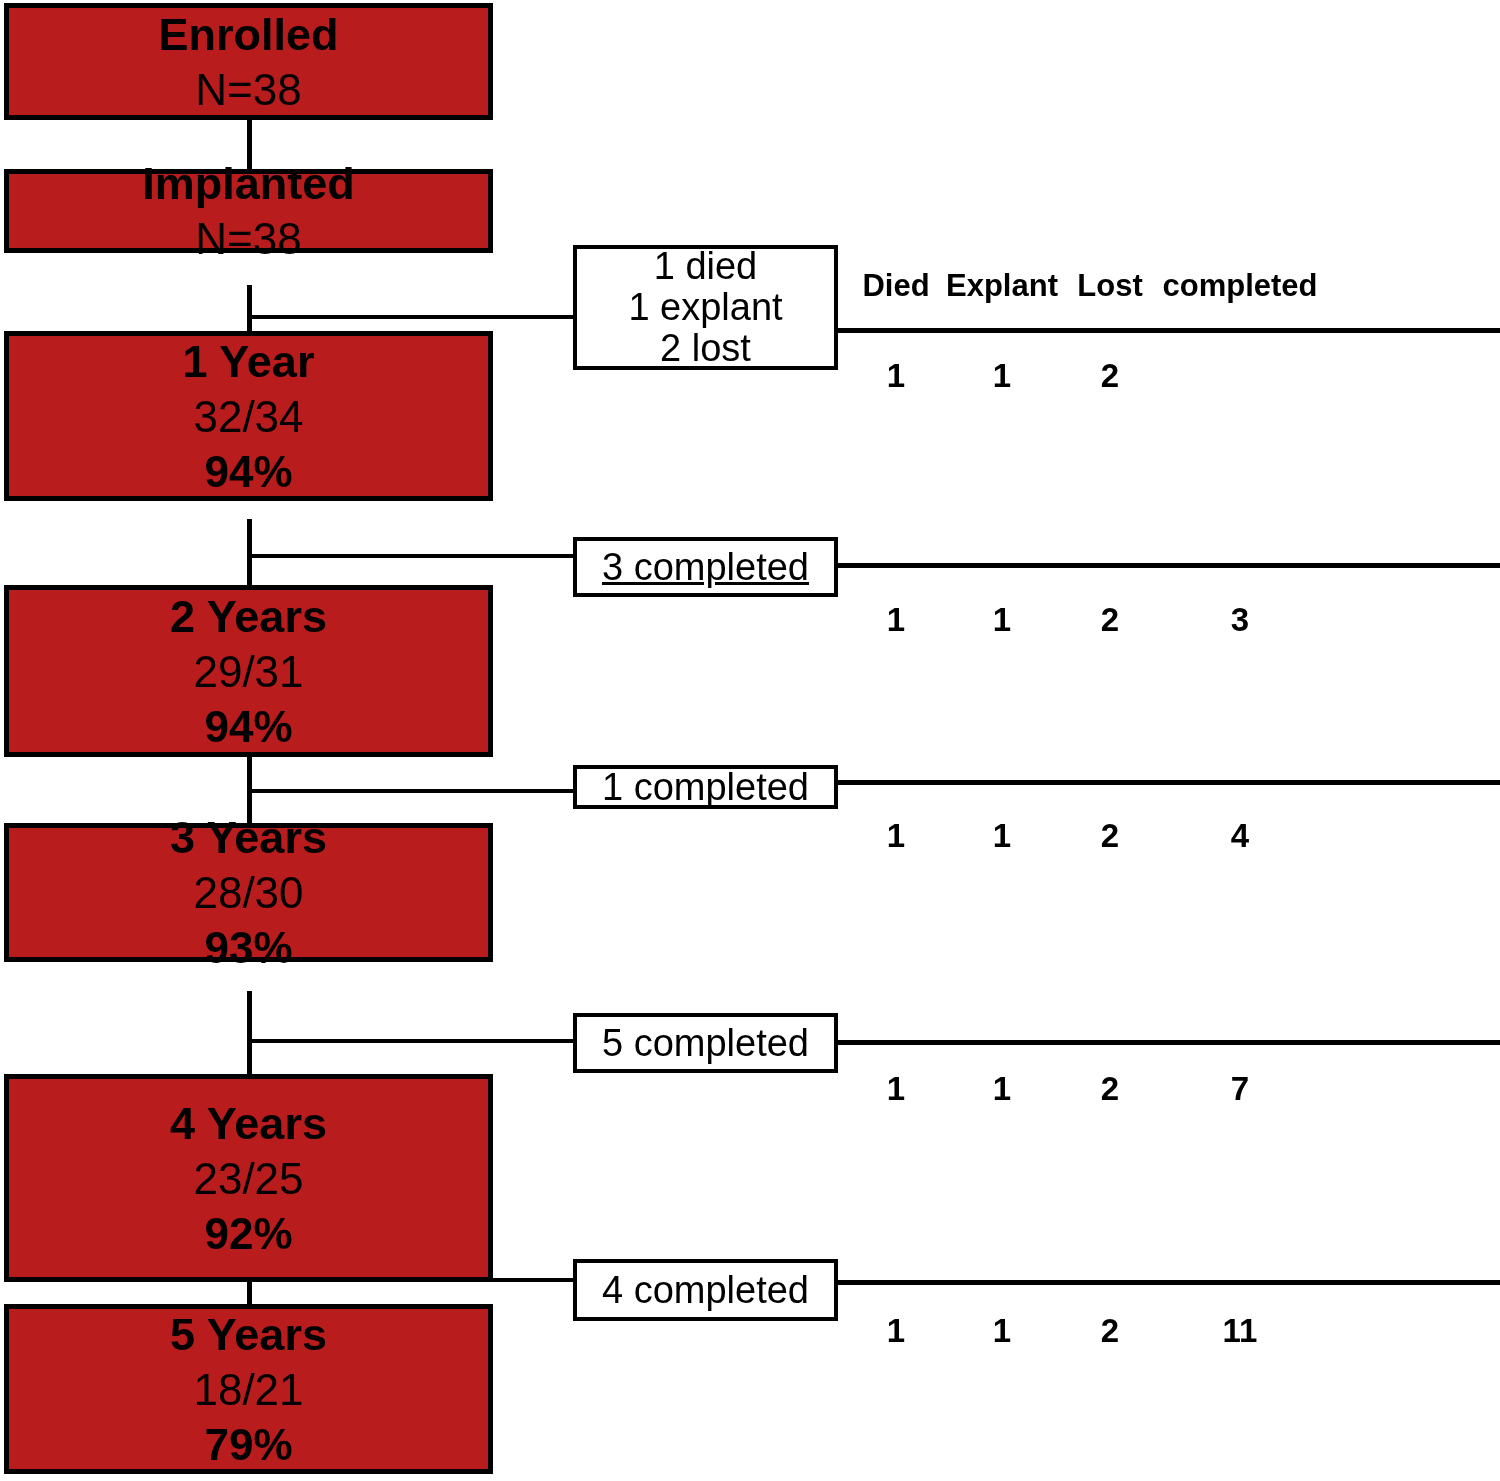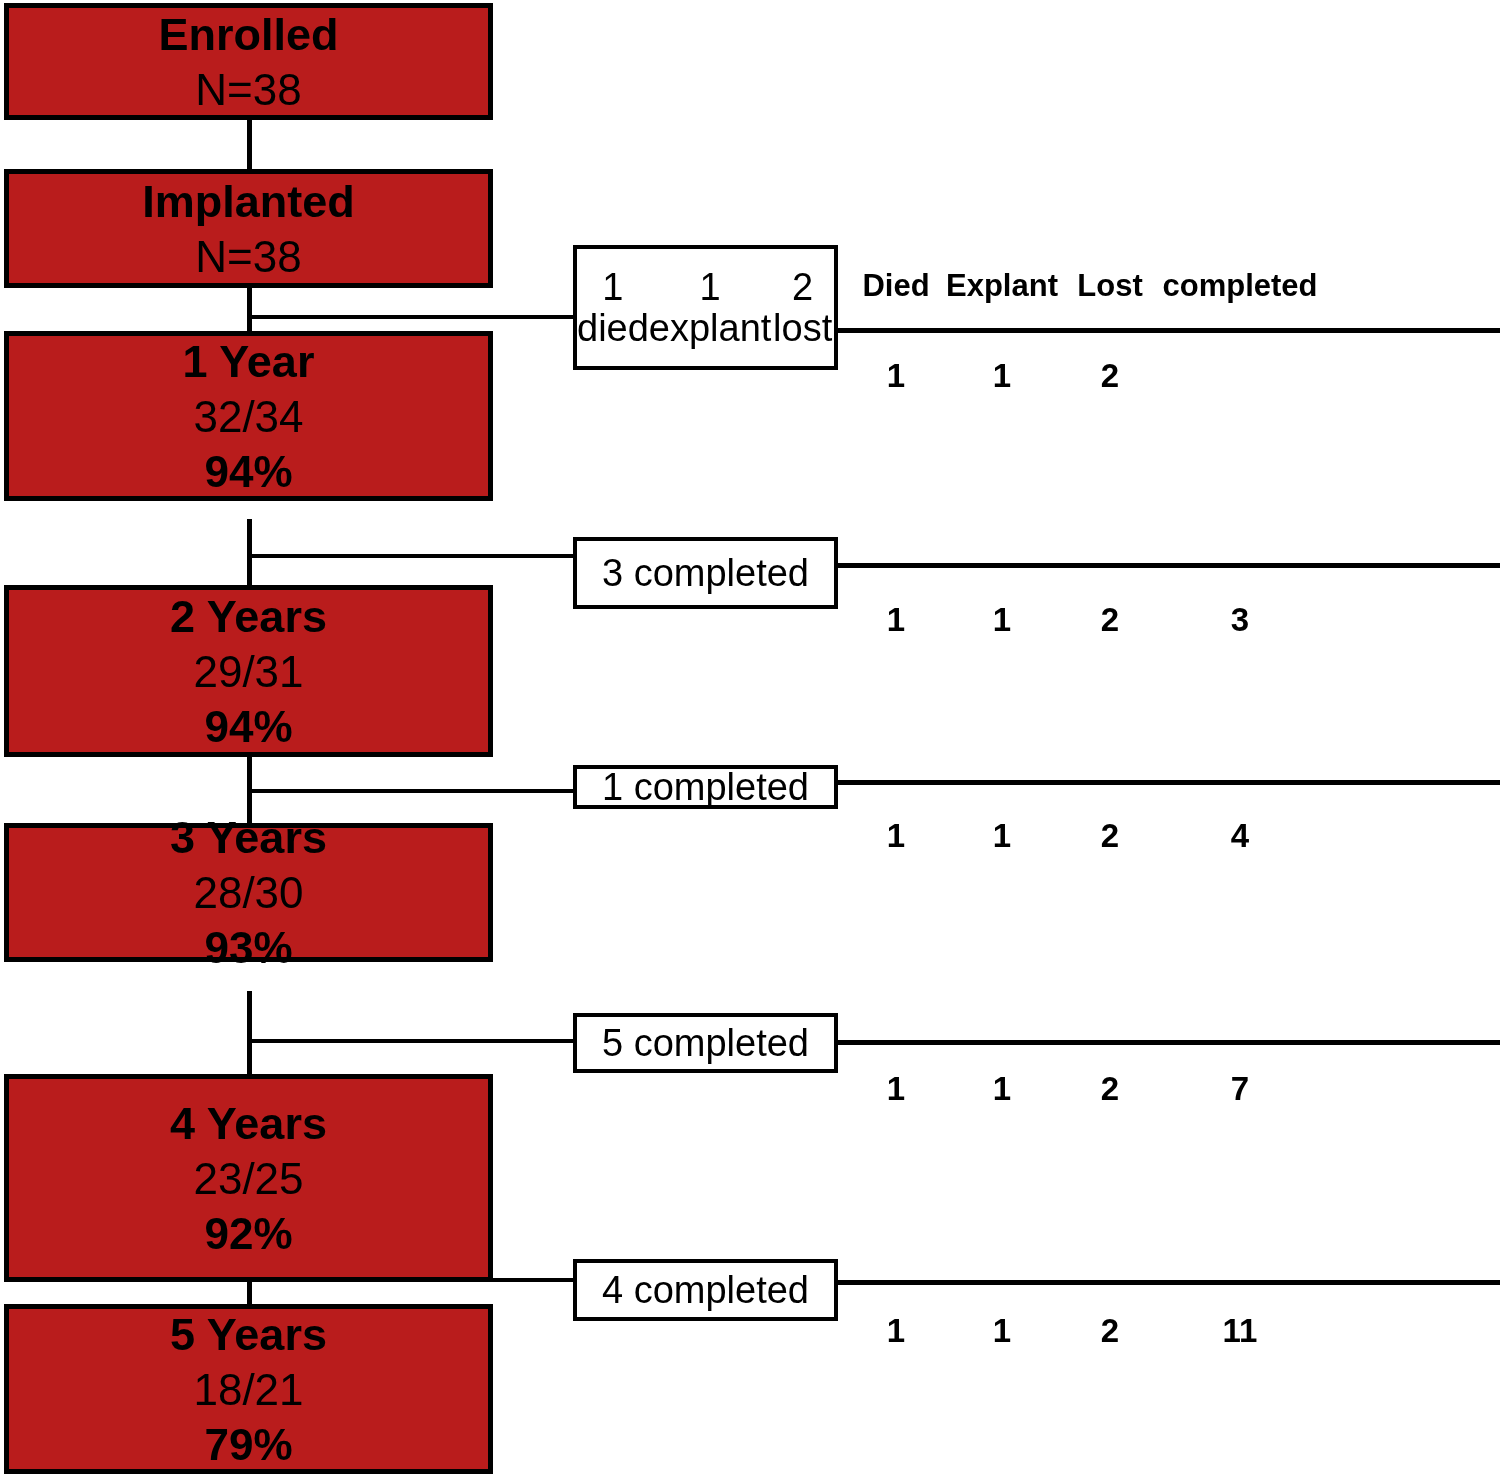--- a/index.html
+++ b/index.html
@@ -11,35 +11,35 @@
   .lb{
     position:absolute;left:4px;width:489px;box-sizing:border-box;
     border:5px solid #000;background:#b91c1c;
     display:flex;flex-direction:column;justify-content:center;align-items:center;
     text-align:center;
   }
   .lb .t{font-weight:bold;font-size:45px;line-height:55px;}
   .lb .v{font-weight:normal;font-size:44px;line-height:55px;}
   .lb .p{font-weight:bold;font-size:44px;line-height:55px;}
   .lb1{top:3px;height:117px;}
-  .lb2{top:169px;height:119px;}
+  .lb2{top:169px;height:84px;}
   .lb3{top:331px;height:170px;justify-content:center;}
   .lb4{top:585px;height:172px;}
   .lb5{top:823px;height:139px;}
   .lb6{top:1074px;height:208px;}
   .lb7{top:1304px;height:170px;}
   
   .sb{
     position:absolute;left:573px;width:265px;box-sizing:border-box;
     border:4px solid #000;background:#fff;
-    display:flex;flex-direction:row;justify-content:center;align-items:center;
+    display:flex;flex-direction:column;justify-content:center;align-items:center;
     text-align:center;font-size:38px;line-height:41px;font-weight:normal;z-index:2;
   }
   .sb1{top:245px;height:125px;}
-  .sb2{top:537px;height:72px;}
+  .sb2{top:537px;height:60px;text-decoration:underline;}
   .sb3{top:765px;height:44px;}
   .sb4{top:1013px;height:60px;}
   .sb5{top:1259px;height:62px;}
   
   .vl{position:absolute;left:247px;width:5px;background:#000;}
   .vl1{top:118px;height:54px;}
   .vl2{top:285px;height:70px;}
   .vl3{top:519px;height:69px;}
   .vl4{top:753px;height:73px;}
   .vl5{top:991px;height:86px;}

